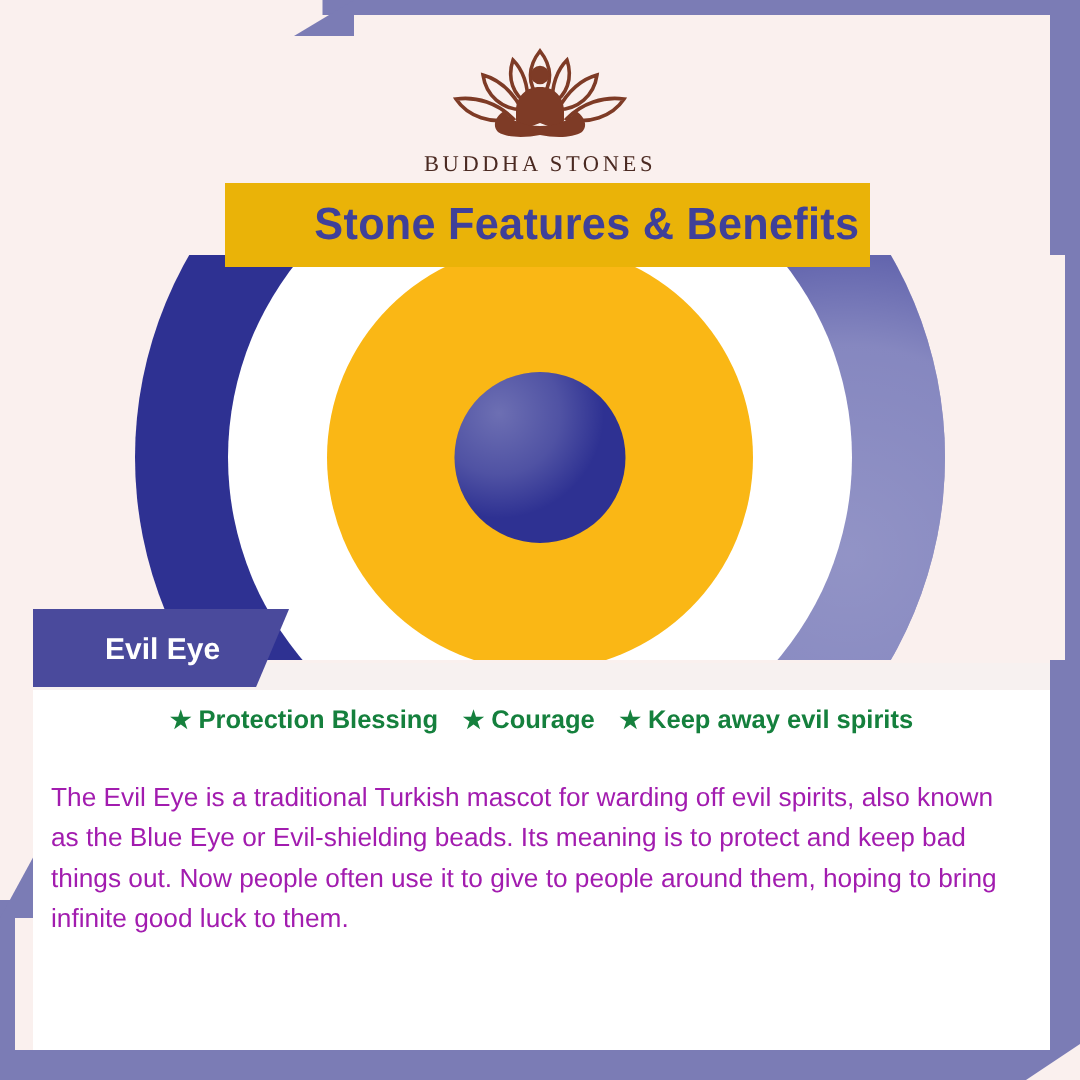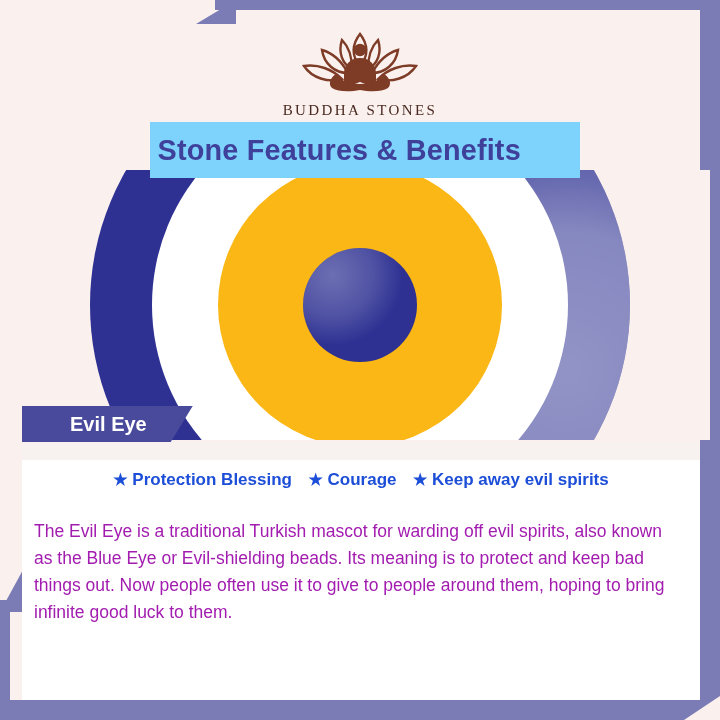--- a/index.html
+++ b/index.html
@@ -86,24 +86,24 @@
     font-weight: 400;
   }
 
   
   #title-banner {
     position: absolute;
     left: 150px;
     top: 122px;
     width: 430px;
     height: 56px;
-    background: #7dd3fc;
+    background: #eab308;
     display: flex;
     align-items: center;
-    justify-content: flex-start;
+    justify-content: flex-end;
     z-index: 5;
   }
   #title-text {
     font-size: 30px;
     font-weight: bold;
     color: #3f4099;
     letter-spacing: .2px;
     white-space: nowrap;
     font-stretch: condensed;
     transform: scaleX(0.96);
@@ -163,23 +163,22 @@
                 rgba(255,255,255,.16) 34%,
                 rgba(255,255,255,0) 58%);
   }
 
   
   #eye-label {
     position: absolute;
     left: 22px;
     top: 406px;
     height: 36px;
-    padding: 0 46px 0 48px;
+    padding: 16px 46px 0 48px;
     display: flex;
-    align-items: center;
     background: #4a4a9c;
     z-index: 6;
     -webkit-clip-path: polygon(0 0, 100% 0, calc(100% - 22px) 100%, 0 100%);
             clip-path: polygon(0 0, 100% 0, calc(100% - 22px) 100%, 0 100%);
   }
   #eye-label-text {
     color: #ffffff;
     font-size: 20px;
     font-weight: bold;
     white-space: nowrap;
@@ -197,21 +196,21 @@
   #panel-fade {
     position: absolute;
     left: 0; top: 0; right: 0; height: 18px;
     background: #f7f1f0;
   }
 
   #benefits {
     position: absolute;
     left: 0; right: 0; top: 28px;
     text-align: center;
-    color: #1d4ed8;
+    color: #15803d;
     font-size: 17px;
     font-weight: bold;
     white-space: nowrap;
   }
   #benefits .star { font-size: 16px; }
   #benefits .gap-wide { display: inline-block; width: 7px; }
 
   #body-copy {
     position: absolute;
     left: 12px;

